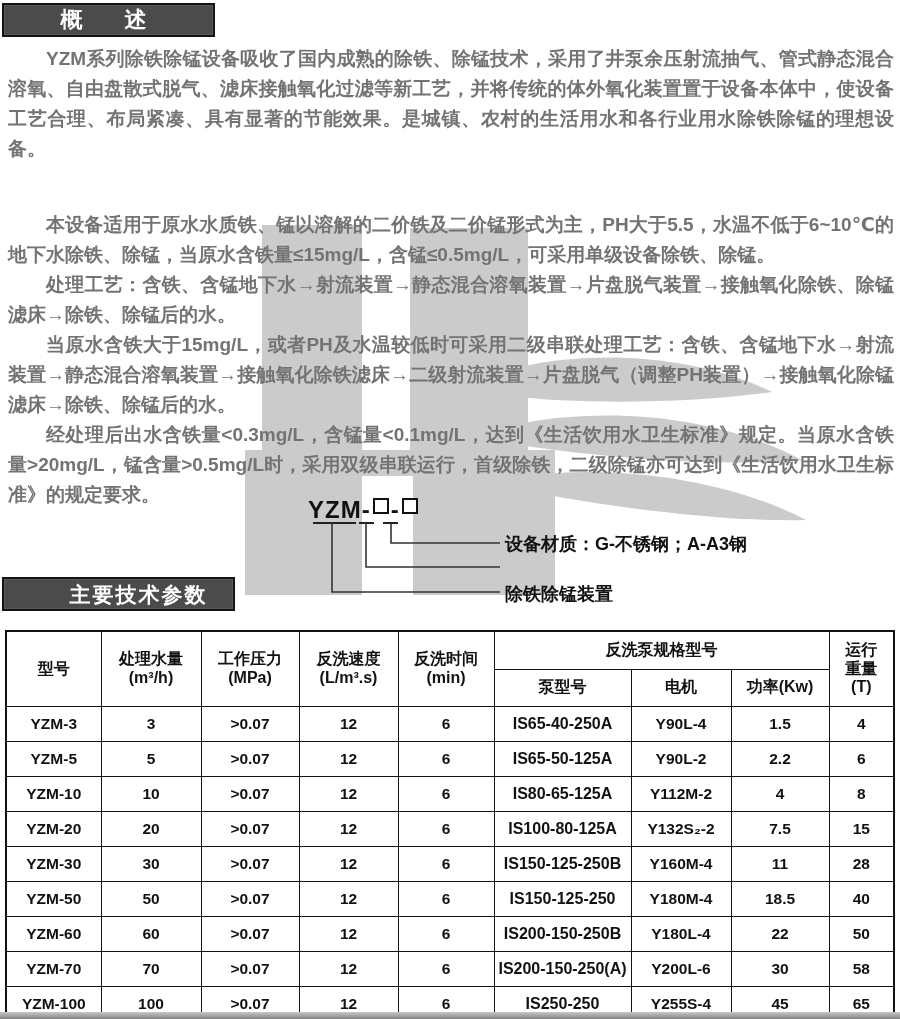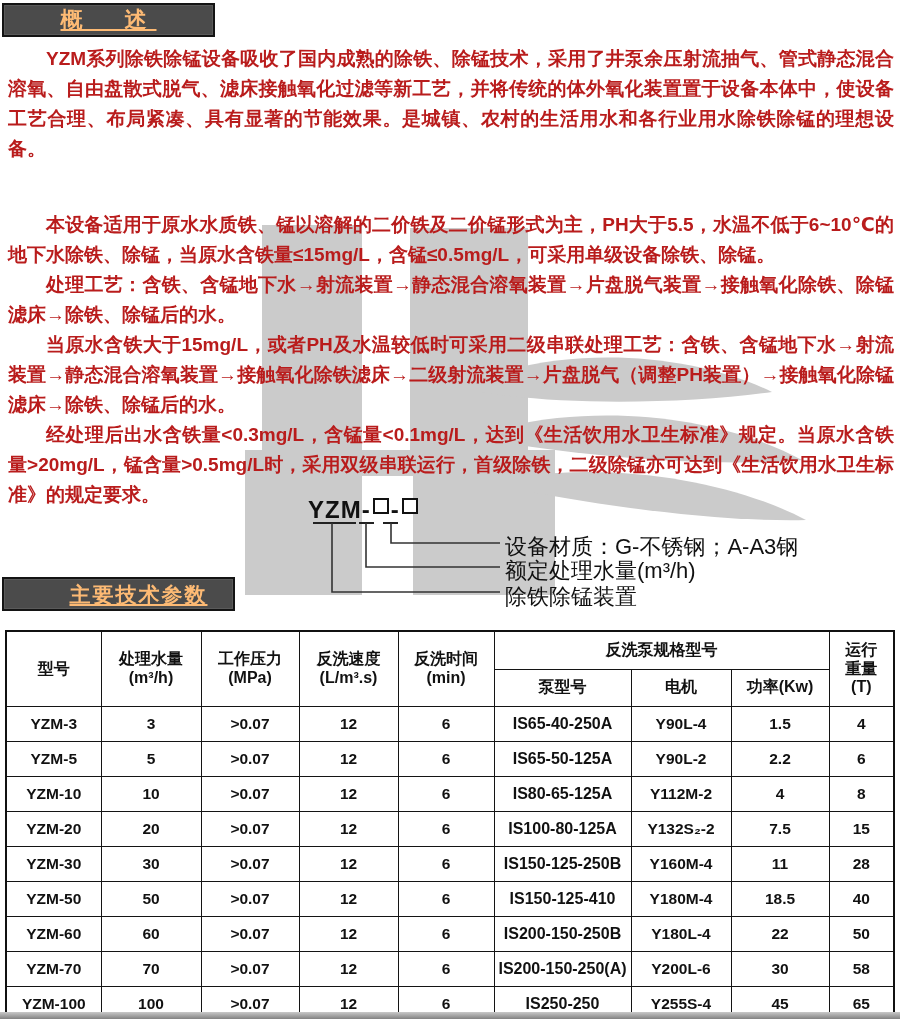--- a/index.html
+++ b/index.html
@@ -8,38 +8,38 @@
     font-family:"Liberation Sans","DejaVu Sans",sans-serif;color:#1b1b1b;
   }
   
   .wm{position:absolute;left:0;top:0;z-index:0;}
   
   .section-bar{
     position:absolute;z-index:2;height:30px;background:#4b4b4b;border:2px solid #141414;
     display:flex;align-items:center;justify-content:center;box-shadow:inset 0 0 0 1px #5a5a5a;
   }
   .section-bar span{
-    color:#fdba74;font-weight:700;font-size:22px;letter-spacing:4px;line-height:1;white-space:nowrap;text-decoration:underline;
+    color:#ffffff;font-weight:700;font-size:22px;letter-spacing:4px;line-height:1;white-space:nowrap;
   }
   
   .para-block{position:absolute;z-index:1;left:8px;width:886px;}
   .para{
     margin:0;text-indent:2em;font-size:19px;line-height:30px;font-weight:700;
-    text-align:justify;color:#b91c1c;
+    text-align:justify;color:#737373;
   }
   
   .model-code{
     position:absolute;z-index:2;left:308px;top:496px;display:flex;align-items:flex-start;
     font-size:24px;font-weight:700;letter-spacing:1px;color:#111;
   }
   .model-box{
     display:inline-block;width:12px;height:12px;border:2.5px solid #111;margin:2px 2px 0 2px;background:#fff;
   }
   .diagram-label{
-    position:absolute;z-index:2;left:505px;font-size:22px;font-weight:400;white-space:nowrap;color:#111;
+    position:absolute;z-index:2;left:505px;font-size:18px;font-weight:700;white-space:nowrap;color:#111;
   }
   .lines-svg{position:absolute;left:0;top:0;z-index:1;pointer-events:none;}
   
   .params-table{
     position:absolute;z-index:2;left:5px;top:630px;width:888px;
     border-collapse:collapse;table-layout:fixed;background:#fff;
     border:2.5px solid #111;border-bottom:4px solid #111;
   }
   .params-table th,.params-table td{
     border:1.6px solid #141414;text-align:center;vertical-align:middle;
@@ -107,21 +107,20 @@
       <line x1="383" y1="523" x2="398" y2="523"></line>
     </g>
     <g stroke="#333" stroke-width="1.6" fill="none">
       <polyline points="391,523 391,543 500,543"></polyline>
       <polyline points="366,523 366,567 500,567"></polyline>
       <polyline points="332,523 332,592 500,592"></polyline>
     </g>
   </svg>
 
   <div class="diagram-label" style="top:532px;">设备材质：G-不锈钢；A-A3钢</div>
-  <div class="diagram-label" style="top:556px;">额定处理水量(m³/h)</div>
   <div class="diagram-label" style="top:582px;">除铁除锰装置</div>
 
   <table class="params-table">
     <colgroup>
       <col style="width:95px">
         <col style="width:100px">
         <col style="width:98px">
       <col style="width:99px">
         <col style="width:96px">
         <col style="width:137px">
@@ -206,21 +205,21 @@
           <td>Y160M-4</td>
           <td>11</td>
           <td>28</td>
         </tr>
         <tr>
           <td>YZM-50</td>
           <td>50</td>
           <td>&gt;0.07</td>
           <td>12</td>
           <td>6</td>
-          <td>IS150-125-410</td>
+          <td>IS150-125-250</td>
           <td>Y180M-4</td>
           <td>18.5</td>
           <td>40</td>
         </tr>
         <tr>
           <td>YZM-60</td>
           <td>60</td>
           <td>&gt;0.07</td>
           <td>12</td>
           <td>6</td>

